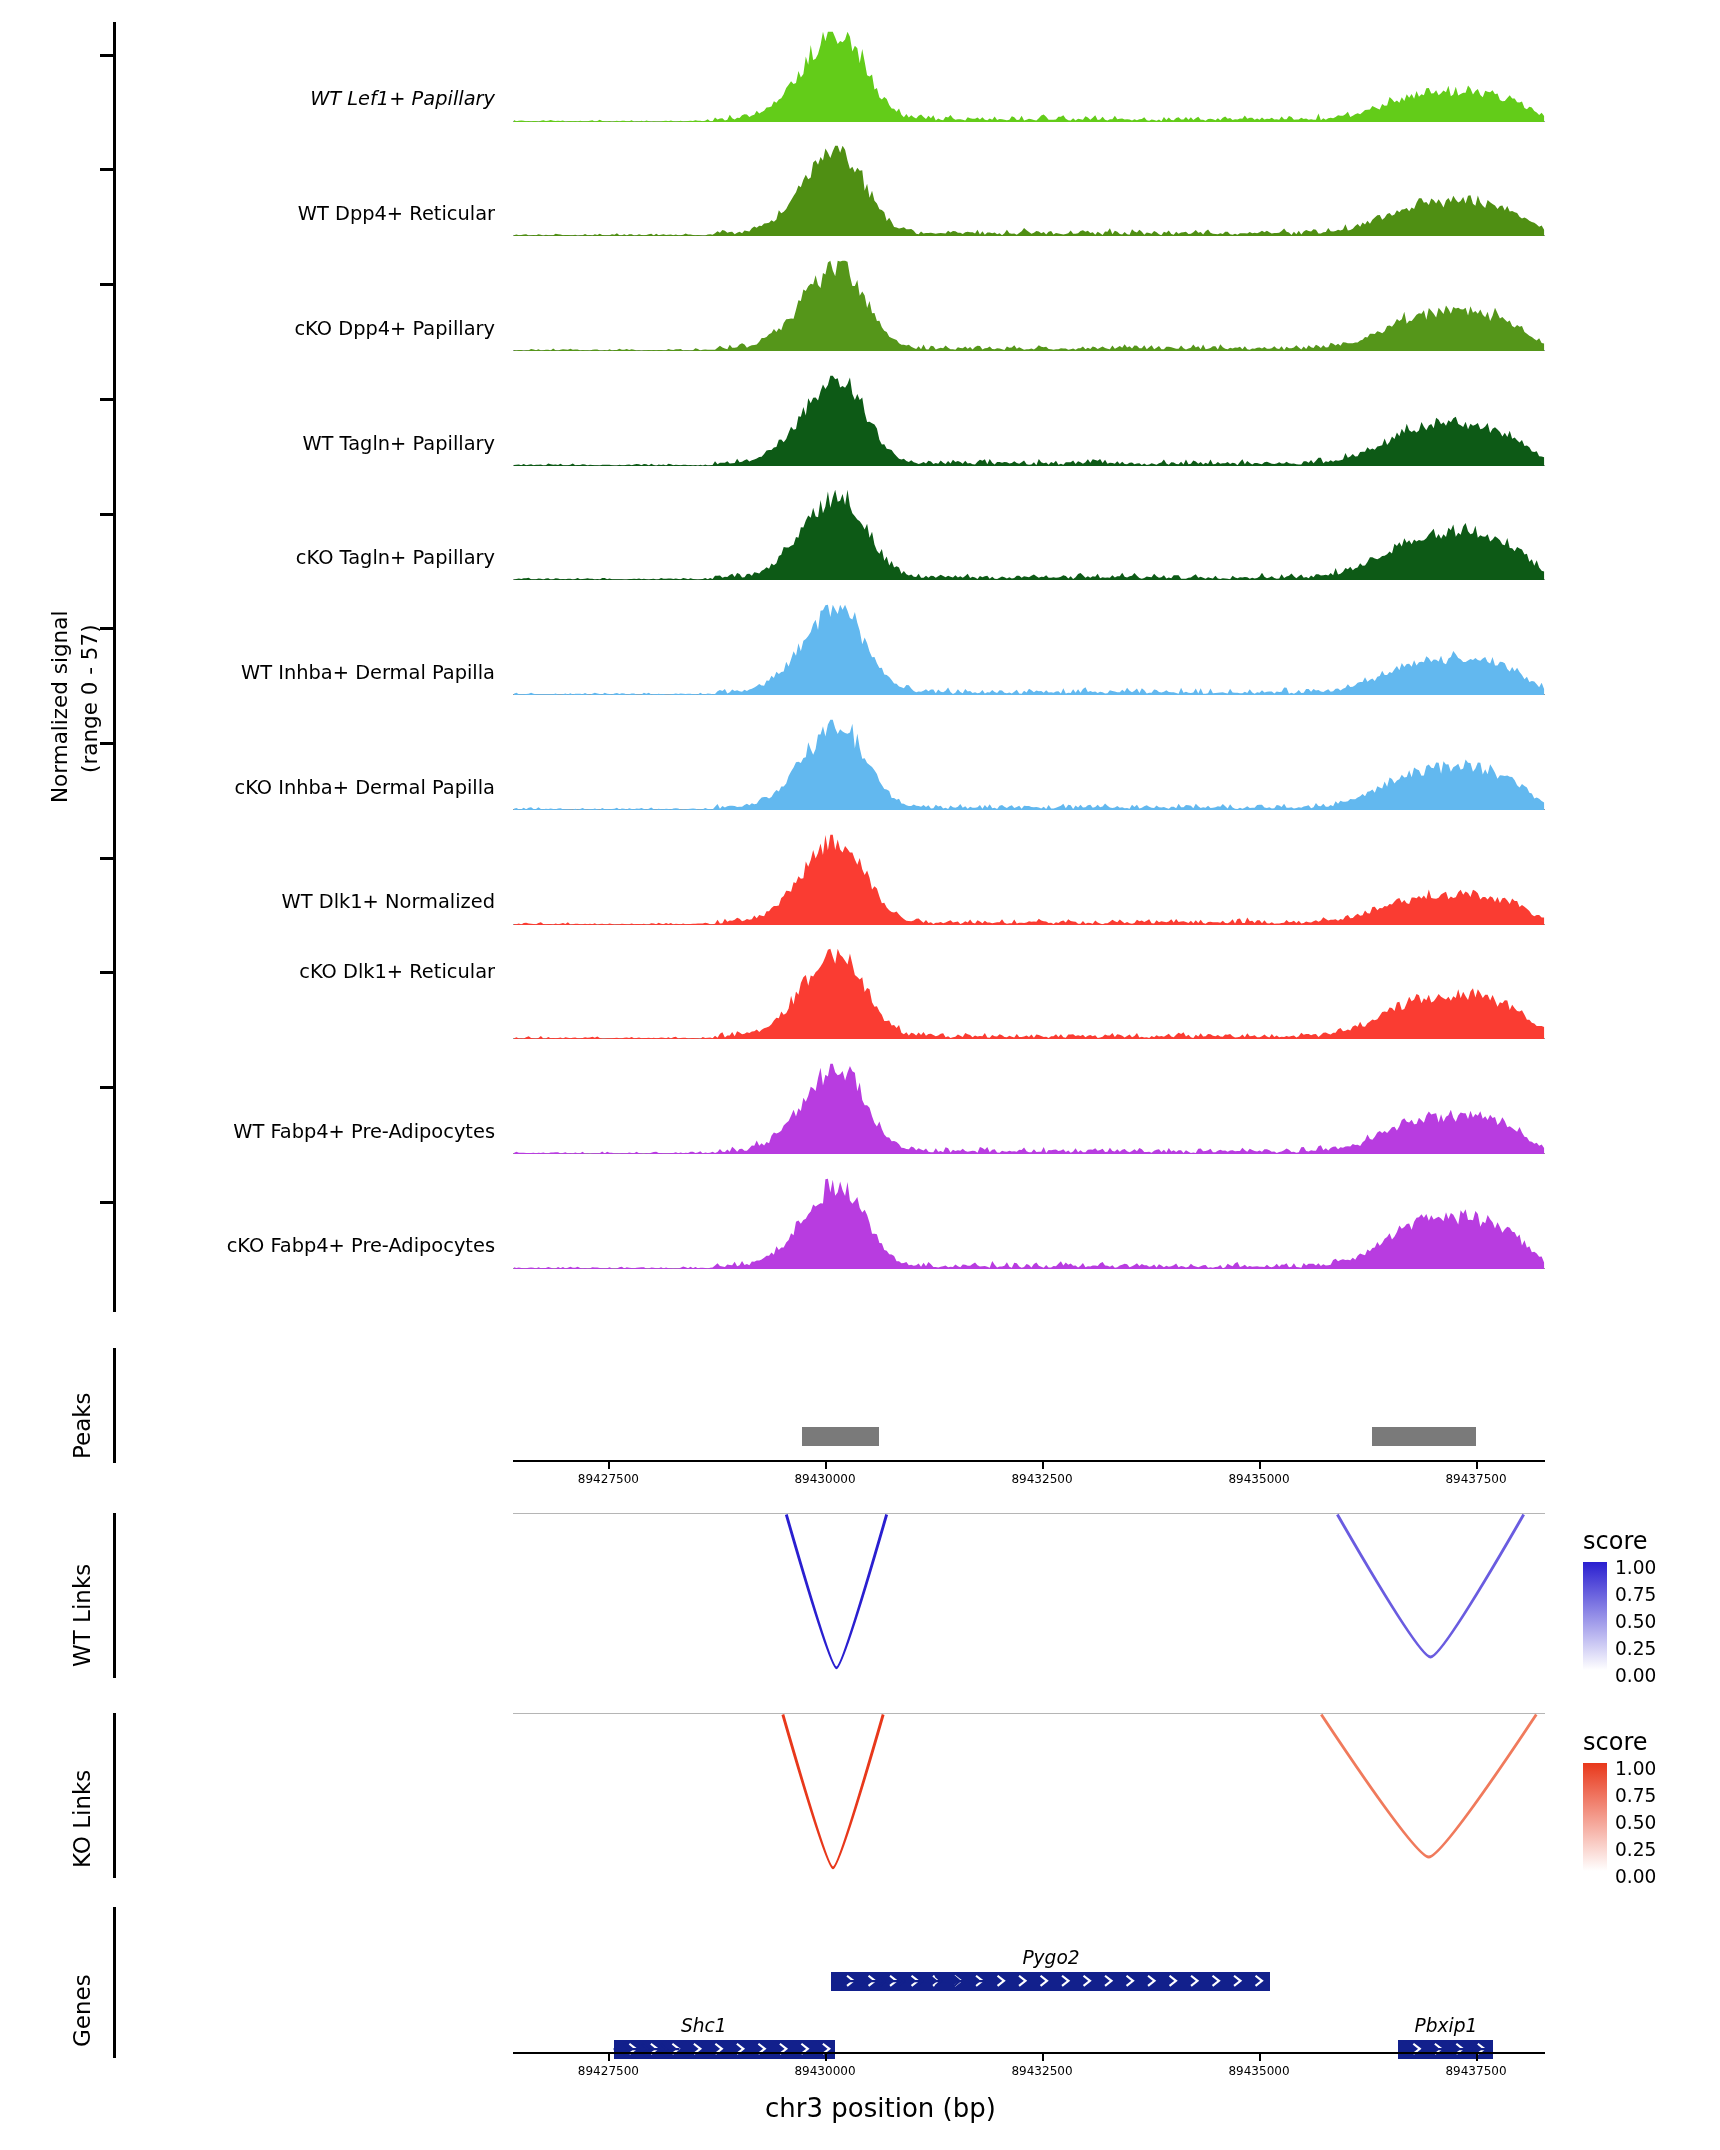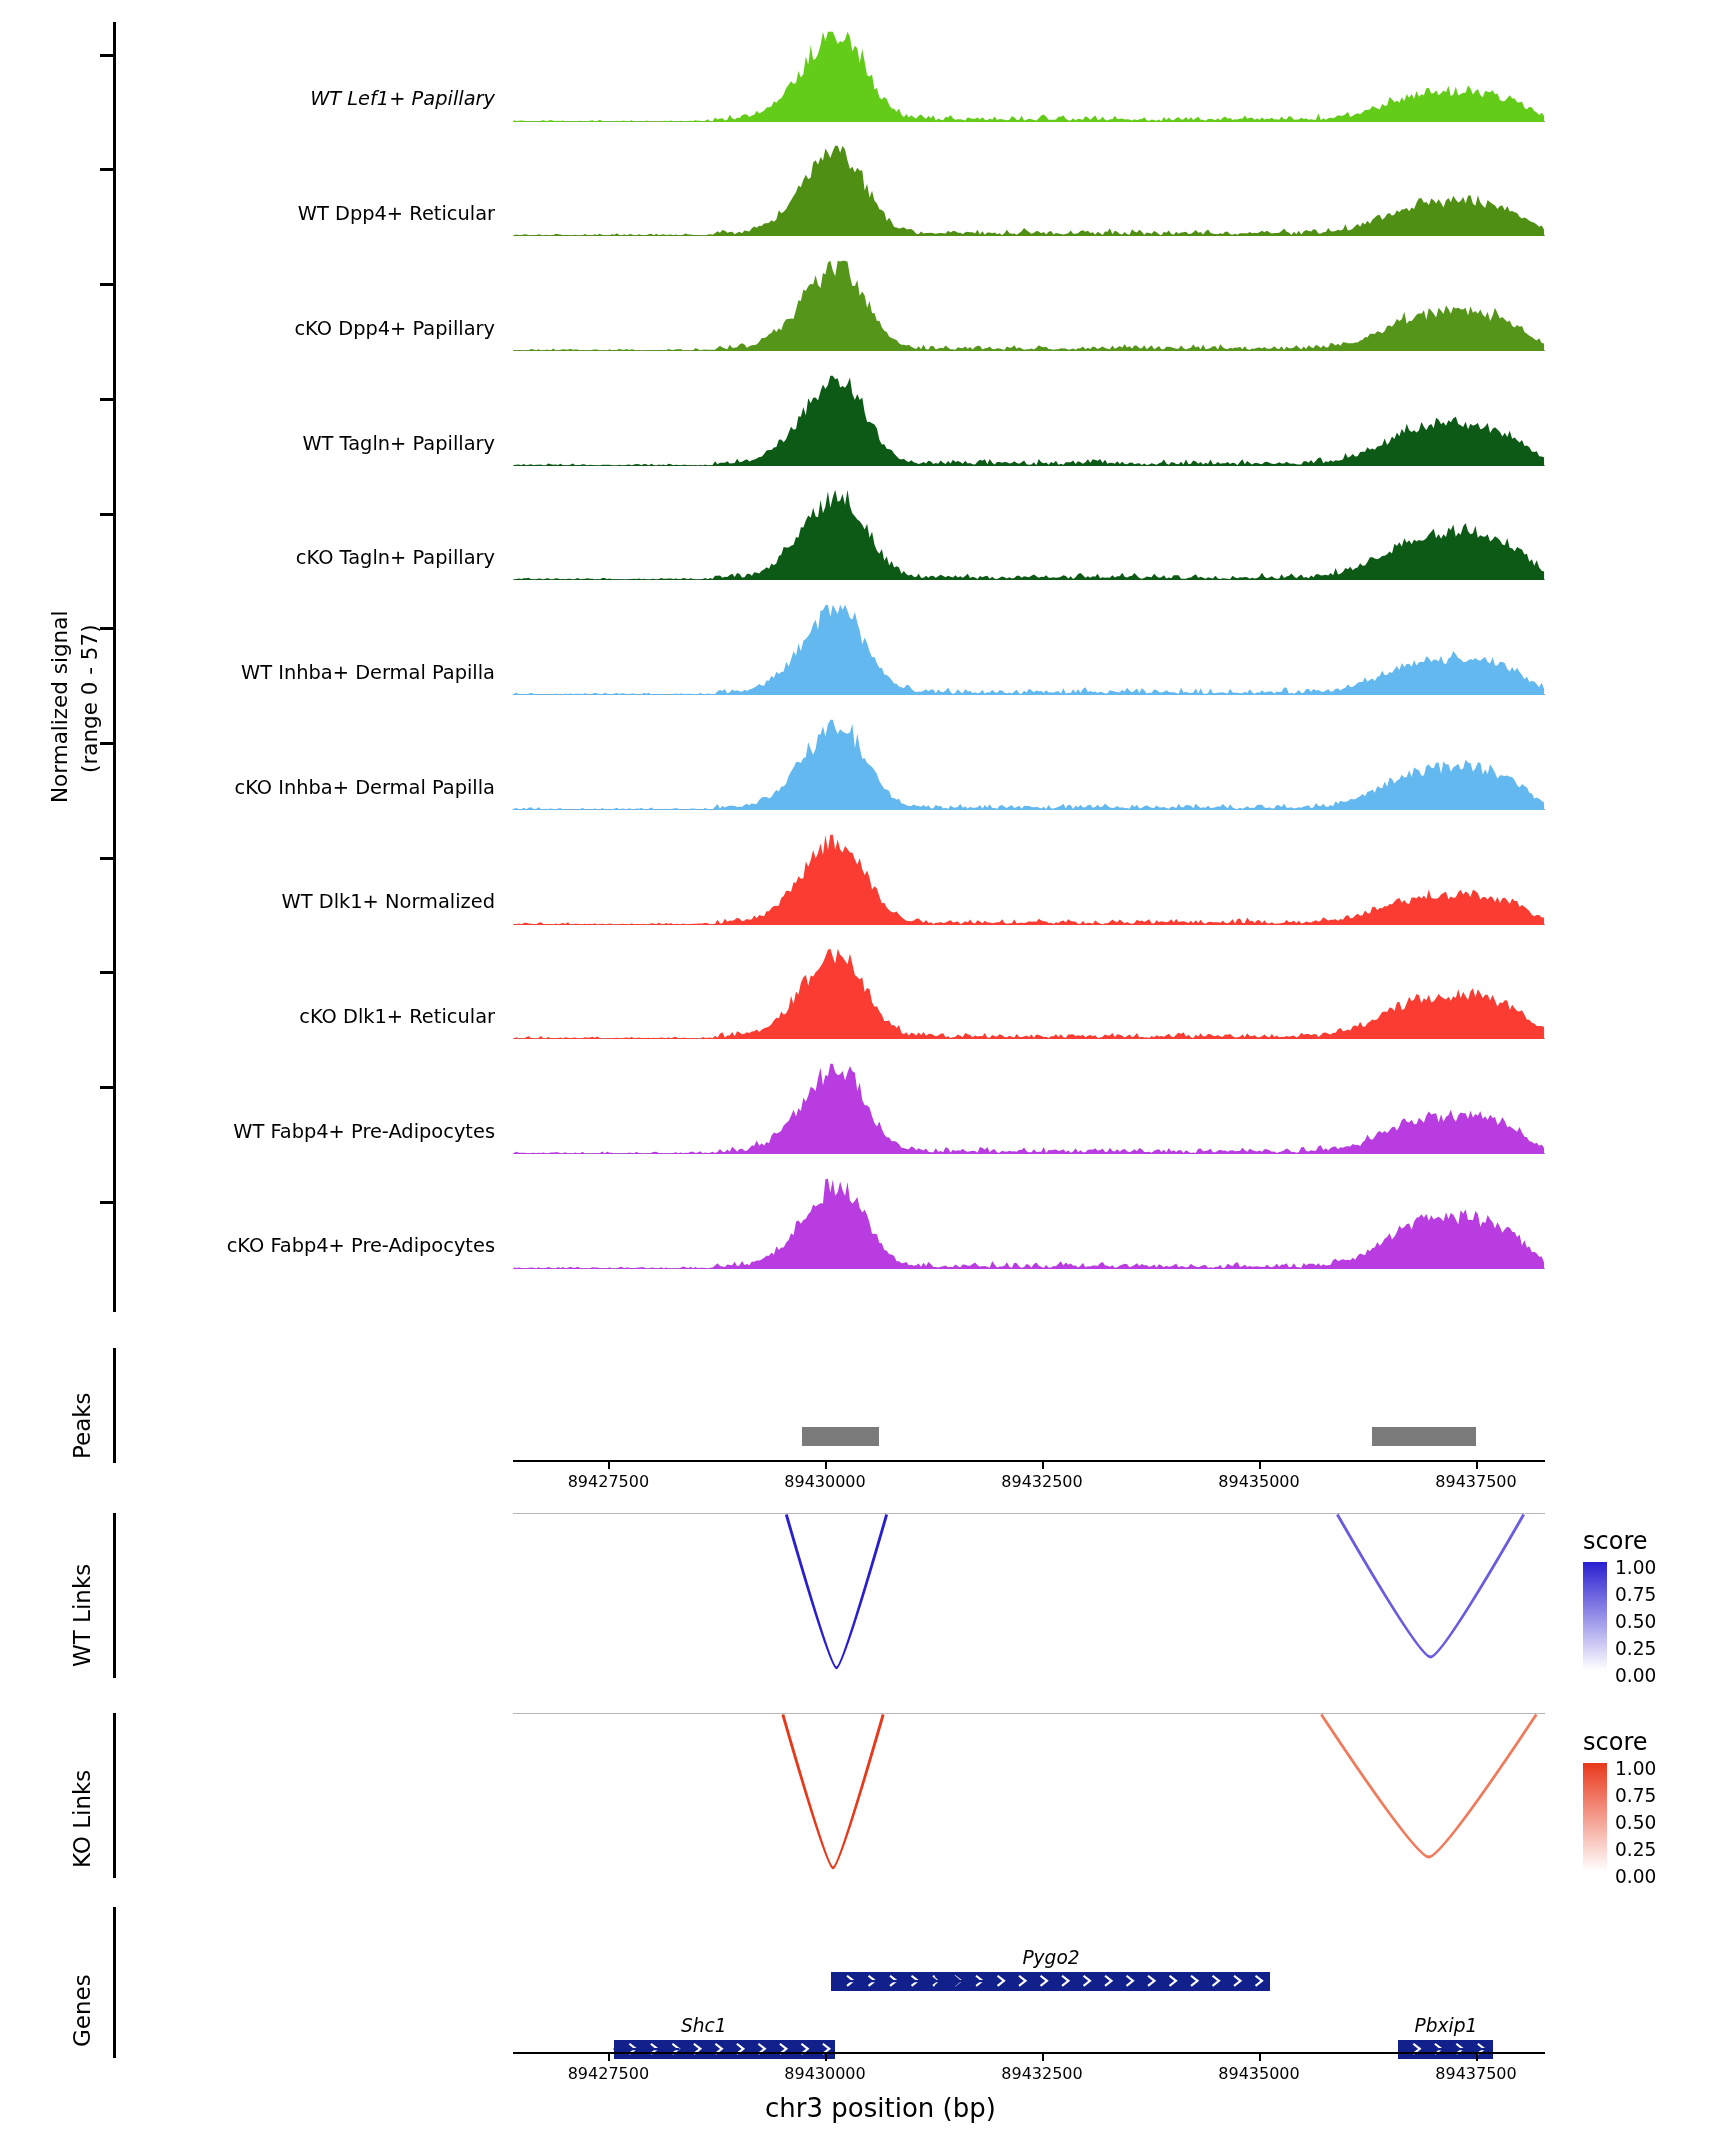--- a/index.html
+++ b/index.html
@@ -41,21 +41,21 @@
   }
   .track svg { position:absolute; left:0; bottom:0; display:block; }
 
   
   .peakbar { position:absolute; height:18.6px; background:#7a7a7a; }
 
   
   .axisline { position:absolute; background:#000; height:2.2px; }
   .axistick { position:absolute; background:#000; width:2.2px; height:8.6px; }
   .axistext {
-    position:absolute; font-size:16px; text-align:center; white-space:nowrap;
+    position:absolute; font-size:12px; text-align:center; white-space:nowrap;
   }
 
   
   .linkpanel { position:absolute; left:513px; width:1032px; }
   .linkpanel .toprule { position:absolute; left:0; top:0; width:100%; height:1.4px; background:#b5b5b5; }
   .linkpanel svg { position:absolute; left:0; top:0; display:block; }
 
   
   .legend { position:absolute; font-size:21.5px; }
   .legend .ltitle { font-size:24px; margin-bottom:7.2px; }
@@ -139,21 +139,21 @@
         </svg>
       </div>
       <div class="label-left" style="left: 122px; width: 373px; top: 890px;">WT Dlk1+ Normalized</div>
       <div class="tick" style="left: 100px; top: 857px; width: 14.3px; height: 2.9px; position: absolute;"></div>
       <div class="track" style="top: 832px; height: 93px;">
         <div class="baseline"></div>
         <svg width="1032" height="93" viewBox="0 0 1440 130">
           <path d="M 0 130 L 0.0 128.7 L 3.4 129.0 L 6.9 127.9 L 10.3 129.2 L 13.7 127.1 L 17.1 126.9 L 20.6 128.0 L 24.0 128.4 L 27.4 128.7 L 30.9 128.8 L 34.3 127.1 L 37.7 126.2 L 41.1 128.5 L 44.6 128.9 L 48.0 128.7 L 51.4 128.5 L 54.9 129.2 L 58.3 128.0 L 61.7 129.1 L 65.1 128.2 L 68.6 127.1 L 72.0 128.6 L 75.4 126.3 L 78.9 129.4 L 82.3 128.8 L 85.7 128.2 L 89.1 128.4 L 92.6 128.8 L 96.0 128.8 L 99.4 128.1 L 102.9 128.9 L 106.3 128.3 L 109.7 129.1 L 113.1 127.7 L 116.6 129.5 L 120.0 128.7 L 123.4 128.1 L 126.9 129.1 L 130.3 128.9 L 133.7 128.0 L 137.1 128.5 L 140.6 129.4 L 144.0 128.9 L 147.4 129.0 L 150.9 128.1 L 154.3 128.5 L 157.7 128.9 L 161.1 128.8 L 164.6 127.8 L 168.0 129.0 L 171.4 128.7 L 174.9 128.5 L 178.3 128.9 L 181.7 128.2 L 185.1 129.3 L 188.6 128.9 L 192.0 127.6 L 195.4 127.9 L 198.9 129.1 L 202.3 127.0 L 205.7 128.2 L 209.1 128.8 L 212.6 127.1 L 216.0 128.7 L 219.4 127.3 L 222.9 129.4 L 226.3 128.4 L 229.7 128.7 L 233.1 129.0 L 236.6 128.0 L 240.0 128.8 L 243.4 128.7 L 246.9 128.7 L 250.3 128.3 L 253.7 128.4 L 257.1 127.9 L 260.6 127.9 L 264.0 128.0 L 267.4 127.0 L 270.9 127.5 L 274.3 128.9 L 277.7 129.1 L 281.1 128.3 L 284.6 122.8 L 288.0 128.0 L 291.4 127.7 L 294.9 121.3 L 298.3 125.4 L 301.7 123.7 L 305.1 123.9 L 308.6 122.8 L 312.0 119.8 L 315.4 121.2 L 318.9 124.8 L 322.3 123.7 L 325.7 121.7 L 329.1 122.7 L 332.6 122.1 L 336.0 116.8 L 339.4 120.4 L 342.9 116.1 L 346.3 117.1 L 349.7 117.9 L 353.1 110.9 L 356.6 110.8 L 360.0 106.2 L 363.4 103.6 L 366.9 103.3 L 370.3 102.9 L 373.7 92.3 L 377.1 89.6 L 380.6 82.2 L 384.0 82.5 L 387.4 83.6 L 390.9 70.4 L 394.3 71.4 L 397.7 61.7 L 401.1 65.5 L 404.6 64.8 L 408.0 41.4 L 411.4 48.5 L 414.9 39.1 L 418.3 25.1 L 421.7 37.0 L 425.1 29.2 L 428.6 16.0 L 432.0 32.2 L 435.4 4.1 L 438.9 25.5 L 442.3 4.0 L 445.7 4.0 L 449.1 25.2 L 452.6 10.6 L 456.0 24.6 L 459.4 28.5 L 462.9 19.7 L 466.3 23.7 L 469.7 28.5 L 473.1 28.8 L 476.6 38.5 L 480.0 45.9 L 483.4 36.5 L 486.9 52.1 L 490.3 60.1 L 493.7 53.8 L 497.1 63.9 L 500.6 80.5 L 504.0 75.8 L 507.4 78.9 L 510.9 90.0 L 514.3 99.5 L 517.7 98.9 L 521.1 105.5 L 524.6 109.3 L 528.0 111.9 L 531.4 112.7 L 534.9 111.2 L 538.3 115.4 L 541.7 118.9 L 545.1 121.6 L 548.6 124.1 L 552.0 124.3 L 555.4 124.9 L 558.9 123.8 L 562.3 121.1 L 565.7 120.9 L 569.1 124.2 L 572.6 126.9 L 576.0 123.1 L 579.4 127.2 L 582.9 126.1 L 586.3 128.5 L 589.7 126.8 L 593.1 126.7 L 596.6 125.8 L 600.0 127.7 L 603.4 126.4 L 606.9 124.9 L 610.3 123.5 L 613.7 126.6 L 617.1 125.9 L 620.6 125.2 L 624.0 128.6 L 627.4 127.1 L 630.9 124.6 L 634.3 126.5 L 637.7 122.4 L 641.1 127.0 L 644.6 127.9 L 648.0 123.5 L 651.4 125.2 L 654.9 127.4 L 658.3 124.0 L 661.7 126.4 L 665.1 126.4 L 668.6 127.7 L 672.0 126.8 L 675.4 126.3 L 678.9 126.3 L 682.3 122.1 L 685.7 127.0 L 689.1 128.1 L 692.6 127.7 L 696.0 127.6 L 699.4 122.3 L 702.9 127.9 L 706.3 126.9 L 709.7 126.7 L 713.1 127.3 L 716.6 126.6 L 720.0 124.7 L 723.4 125.5 L 726.9 125.0 L 730.3 125.3 L 733.7 121.3 L 737.1 123.6 L 740.6 124.6 L 744.0 125.0 L 747.4 127.3 L 750.9 126.9 L 754.3 128.5 L 757.7 126.1 L 761.1 127.3 L 764.6 124.9 L 768.0 123.8 L 771.4 126.5 L 774.9 121.8 L 778.3 124.3 L 781.7 125.0 L 785.1 125.6 L 788.6 128.4 L 792.0 128.2 L 795.4 124.4 L 798.9 128.1 L 802.3 126.8 L 805.7 127.1 L 809.1 128.3 L 812.6 123.7 L 816.0 126.6 L 819.4 127.8 L 822.9 128.8 L 826.3 127.7 L 829.7 127.6 L 833.1 125.6 L 836.6 122.6 L 840.0 124.9 L 843.4 126.2 L 846.9 122.4 L 850.3 125.1 L 853.7 127.5 L 857.1 125.8 L 860.6 127.7 L 864.0 128.4 L 867.4 127.3 L 870.9 122.7 L 874.3 124.9 L 877.7 123.8 L 881.1 125.9 L 884.6 123.9 L 888.0 122.1 L 891.4 127.5 L 894.9 128.0 L 898.3 123.4 L 901.7 126.2 L 905.1 124.7 L 908.6 125.6 L 912.0 126.1 L 915.4 125.0 L 918.9 122.0 L 922.3 126.6 L 925.7 121.7 L 929.1 125.7 L 932.6 125.0 L 936.0 124.9 L 939.4 125.9 L 942.9 127.1 L 946.3 124.0 L 949.7 127.7 L 953.1 123.2 L 956.6 127.2 L 960.0 122.6 L 963.4 127.2 L 966.9 128.2 L 970.3 125.8 L 973.7 125.4 L 977.1 126.3 L 980.6 126.1 L 984.0 126.2 L 987.4 126.8 L 990.9 124.2 L 994.3 127.2 L 997.7 127.5 L 1001.1 125.7 L 1004.6 122.1 L 1008.0 127.9 L 1011.4 121.6 L 1014.9 120.9 L 1018.3 127.1 L 1021.7 127.2 L 1025.1 119.6 L 1028.6 124.7 L 1032.0 124.2 L 1035.4 127.3 L 1038.9 123.4 L 1042.3 123.2 L 1045.7 127.5 L 1049.1 123.2 L 1052.6 127.7 L 1056.0 128.0 L 1059.4 126.0 L 1062.9 128.1 L 1066.3 127.8 L 1069.7 128.0 L 1073.1 127.2 L 1076.6 126.8 L 1080.0 122.9 L 1083.4 126.2 L 1086.9 125.8 L 1090.3 124.1 L 1093.7 127.1 L 1097.1 124.2 L 1100.6 127.9 L 1104.0 127.3 L 1107.4 125.2 L 1110.9 126.0 L 1114.3 126.5 L 1117.7 124.7 L 1121.1 123.3 L 1124.6 125.3 L 1128.0 123.8 L 1131.4 119.1 L 1134.9 121.5 L 1138.3 123.7 L 1141.7 122.5 L 1145.1 122.7 L 1148.6 121.8 L 1152.0 124.2 L 1155.4 121.6 L 1158.9 122.5 L 1162.3 117.7 L 1165.7 116.0 L 1169.1 120.4 L 1172.6 120.3 L 1176.0 116.6 L 1179.4 114.1 L 1182.9 117.2 L 1186.3 116.4 L 1189.7 109.7 L 1193.1 113.7 L 1196.6 113.9 L 1200.0 105.0 L 1203.4 104.5 L 1206.9 109.3 L 1210.3 106.2 L 1213.7 106.7 L 1217.1 103.6 L 1220.6 104.3 L 1224.0 100.5 L 1227.4 101.3 L 1230.9 97.3 L 1234.3 93.5 L 1237.7 92.2 L 1241.1 99.0 L 1244.6 95.2 L 1248.0 99.7 L 1251.4 100.5 L 1254.9 91.7 L 1258.3 91.5 L 1261.7 92.6 L 1265.1 89.6 L 1268.6 93.1 L 1272.0 88.6 L 1275.4 93.5 L 1278.9 80.4 L 1282.3 92.1 L 1285.7 93.1 L 1289.1 93.4 L 1292.6 91.9 L 1296.0 87.3 L 1299.4 85.4 L 1302.9 83.5 L 1306.3 94.1 L 1309.7 90.3 L 1313.1 92.4 L 1316.6 91.3 L 1320.0 84.3 L 1323.4 80.7 L 1326.9 87.6 L 1330.3 83.0 L 1333.7 85.3 L 1337.1 90.7 L 1340.6 80.8 L 1344.0 82.4 L 1347.4 85.6 L 1350.9 94.3 L 1354.3 90.8 L 1357.7 90.9 L 1361.1 94.2 L 1364.6 89.8 L 1368.0 91.7 L 1371.4 97.8 L 1374.9 90.9 L 1378.3 99.2 L 1381.7 92.6 L 1385.1 92.0 L 1388.6 95.6 L 1392.0 100.5 L 1395.4 93.0 L 1398.9 96.4 L 1402.3 96.5 L 1405.7 104.8 L 1409.1 101.9 L 1412.6 104.5 L 1416.0 107.3 L 1419.4 110.5 L 1422.9 115.7 L 1426.3 117.6 L 1429.7 116.1 L 1433.1 116.1 L 1436.6 119.5 L 1440.0 119.5 L 1440 130 Z" fill="#fa3c32"></path>
         </svg>
       </div>
-      <div class="label-left" style="left: 122px; width: 373px; top: 1005px;">cKO Dlk1+ Reticular</div>
+      <div class="label-left" style="left: 122px; width: 373px; top: 960px;">cKO Dlk1+ Reticular</div>
       <div class="tick" style="left: 100px; top: 971px; width: 14.3px; height: 2.9px; position: absolute;"></div>
       <div class="track" style="top: 946px; height: 93px;">
         <div class="baseline"></div>
         <svg width="1032" height="93" viewBox="0 0 1440 130">
           <path d="M 0 130 L 0.0 129.4 L 3.4 127.4 L 6.9 129.4 L 10.3 129.0 L 13.7 129.3 L 17.1 127.7 L 20.6 126.2 L 24.0 128.5 L 27.4 128.9 L 30.9 129.2 L 34.3 128.5 L 37.7 125.9 L 41.1 129.4 L 44.6 129.2 L 48.0 127.1 L 51.4 129.1 L 54.9 128.7 L 58.3 128.8 L 61.7 128.5 L 65.1 127.9 L 68.6 129.4 L 72.0 127.7 L 75.4 128.4 L 78.9 128.8 L 82.3 128.2 L 85.7 127.8 L 89.1 129.0 L 92.6 129.0 L 96.0 128.5 L 99.4 127.7 L 102.9 128.1 L 106.3 127.9 L 109.7 127.0 L 113.1 128.4 L 116.6 126.5 L 120.0 128.5 L 123.4 129.3 L 126.9 129.4 L 130.3 129.0 L 133.7 128.9 L 137.1 129.0 L 140.6 128.7 L 144.0 128.3 L 147.4 129.1 L 150.9 129.0 L 154.3 128.3 L 157.7 127.8 L 161.1 128.7 L 164.6 127.1 L 168.0 128.9 L 171.4 128.5 L 174.9 127.8 L 178.3 129.1 L 181.7 128.6 L 185.1 128.7 L 188.6 128.3 L 192.0 129.0 L 195.4 128.2 L 198.9 128.9 L 202.3 128.5 L 205.7 127.8 L 209.1 128.1 L 212.6 129.0 L 216.0 127.7 L 219.4 129.2 L 222.9 127.5 L 226.3 126.9 L 229.7 129.3 L 233.1 128.7 L 236.6 128.3 L 240.0 128.3 L 243.4 129.2 L 246.9 128.9 L 250.3 128.5 L 253.7 128.9 L 257.1 128.8 L 260.6 129.5 L 264.0 127.3 L 267.4 128.5 L 270.9 128.4 L 274.3 127.9 L 277.7 129.1 L 281.1 125.4 L 284.6 128.1 L 288.0 122.6 L 291.4 120.4 L 294.9 128.0 L 298.3 125.2 L 301.7 125.2 L 305.1 120.3 L 308.6 126.2 L 312.0 119.3 L 315.4 121.0 L 318.9 123.5 L 322.3 122.6 L 325.7 120.7 L 329.1 121.5 L 332.6 119.4 L 336.0 119.3 L 339.4 116.8 L 342.9 120.1 L 346.3 116.9 L 349.7 115.0 L 353.1 113.9 L 356.6 112.7 L 360.0 109.5 L 363.4 104.2 L 366.9 100.3 L 370.3 101.1 L 373.7 91.4 L 377.1 96.2 L 380.6 94.1 L 384.0 87.3 L 387.4 69.5 L 390.9 81.8 L 394.3 63.6 L 397.7 68.1 L 401.1 51.6 L 404.6 43.7 L 408.0 40.6 L 411.4 55.5 L 414.9 41.2 L 418.3 42.5 L 421.7 36.8 L 425.1 33.7 L 428.6 28.7 L 432.0 23.0 L 435.4 15.1 L 438.9 5.3 L 442.3 4.0 L 445.7 15.0 L 449.1 24.9 L 452.6 4.0 L 456.0 12.1 L 459.4 15.3 L 462.9 20.6 L 466.3 25.7 L 469.7 10.5 L 473.1 25.0 L 476.6 40.7 L 480.0 43.4 L 483.4 47.0 L 486.9 43.8 L 490.3 64.2 L 493.7 58.7 L 497.1 60.4 L 500.6 78.8 L 504.0 84.9 L 507.4 84.3 L 510.9 91.7 L 514.3 96.1 L 517.7 105.0 L 521.1 104.8 L 524.6 104.1 L 528.0 111.3 L 531.4 110.4 L 534.9 114.7 L 538.3 110.6 L 541.7 121.1 L 545.1 123.2 L 548.6 120.7 L 552.0 125.2 L 555.4 121.1 L 558.9 122.3 L 562.3 125.2 L 565.7 120.8 L 569.1 124.4 L 572.6 120.3 L 576.0 125.5 L 579.4 123.0 L 582.9 122.8 L 586.3 124.5 L 589.7 126.2 L 593.1 125.0 L 596.6 122.7 L 600.0 122.1 L 603.4 127.6 L 606.9 126.3 L 610.3 128.6 L 613.7 127.6 L 617.1 126.7 L 620.6 123.7 L 624.0 125.4 L 627.4 127.3 L 630.9 121.5 L 634.3 123.5 L 637.7 124.5 L 641.1 127.5 L 644.6 125.1 L 648.0 126.5 L 651.4 125.9 L 654.9 126.3 L 658.3 121.6 L 661.7 127.9 L 665.1 128.1 L 668.6 124.3 L 672.0 126.1 L 675.4 126.5 L 678.9 123.5 L 682.3 124.9 L 685.7 127.1 L 689.1 127.5 L 692.6 125.6 L 696.0 126.9 L 699.4 128.0 L 702.9 122.9 L 706.3 127.2 L 709.7 127.1 L 713.1 126.4 L 716.6 125.1 L 720.0 127.1 L 723.4 123.6 L 726.9 128.2 L 730.3 123.8 L 733.7 124.3 L 737.1 125.8 L 740.6 127.1 L 744.0 126.9 L 747.4 128.5 L 750.9 126.1 L 754.3 126.2 L 757.7 123.4 L 761.1 127.1 L 764.6 123.2 L 768.0 127.6 L 771.4 128.1 L 774.9 123.6 L 778.3 123.6 L 781.7 123.5 L 785.1 125.8 L 788.6 124.7 L 792.0 125.7 L 795.4 124.0 L 798.9 127.6 L 802.3 125.3 L 805.7 124.3 L 809.1 126.1 L 812.6 124.9 L 816.0 128.5 L 819.4 127.8 L 822.9 127.0 L 826.3 123.8 L 829.7 125.1 L 833.1 125.1 L 836.6 121.5 L 840.0 127.3 L 843.4 123.5 L 846.9 124.1 L 850.3 125.4 L 853.7 127.8 L 857.1 125.9 L 860.6 123.7 L 864.0 127.7 L 867.4 125.7 L 870.9 121.5 L 874.3 127.8 L 877.7 126.8 L 881.1 127.9 L 884.6 127.4 L 888.0 128.6 L 891.4 125.7 L 894.9 127.5 L 898.3 124.7 L 901.7 126.4 L 905.1 125.7 L 908.6 126.7 L 912.0 124.7 L 915.4 122.6 L 918.9 126.4 L 922.3 127.4 L 925.7 123.9 L 929.1 121.1 L 932.6 123.0 L 936.0 120.5 L 939.4 126.6 L 942.9 124.1 L 946.3 127.7 L 949.7 128.5 L 953.1 124.0 L 956.6 126.4 L 960.0 121.8 L 963.4 126.5 L 966.9 126.2 L 970.3 122.9 L 973.7 123.4 L 977.1 125.4 L 980.6 126.1 L 984.0 124.5 L 987.4 126.4 L 990.9 126.9 L 994.3 123.8 L 997.7 124.1 L 1001.1 122.9 L 1004.6 126.1 L 1008.0 127.9 L 1011.4 127.5 L 1014.9 127.0 L 1018.3 123.7 L 1021.7 127.7 L 1025.1 122.0 L 1028.6 126.1 L 1032.0 125.9 L 1035.4 124.8 L 1038.9 127.4 L 1042.3 127.4 L 1045.7 126.3 L 1049.1 123.7 L 1052.6 126.5 L 1056.0 127.8 L 1059.4 123.0 L 1062.9 127.2 L 1066.3 125.1 L 1069.7 127.7 L 1073.1 127.0 L 1076.6 127.2 L 1080.0 125.9 L 1083.4 126.8 L 1086.9 125.7 L 1090.3 125.2 L 1093.7 128.0 L 1097.1 126.1 L 1100.6 121.4 L 1104.0 123.9 L 1107.4 122.9 L 1110.9 123.1 L 1114.3 124.7 L 1117.7 123.4 L 1121.1 123.0 L 1124.6 127.2 L 1128.0 124.4 L 1131.4 121.3 L 1134.9 120.8 L 1138.3 122.8 L 1141.7 123.8 L 1145.1 121.4 L 1148.6 121.4 L 1152.0 116.5 L 1155.4 114.5 L 1158.9 119.2 L 1162.3 118.6 L 1165.7 116.7 L 1169.1 118.0 L 1172.6 112.6 L 1176.0 110.8 L 1179.4 113.0 L 1182.9 105.8 L 1186.3 112.4 L 1189.7 112.9 L 1193.1 108.0 L 1196.6 105.6 L 1200.0 102.9 L 1203.4 103.9 L 1206.9 102.4 L 1210.3 97.5 L 1213.7 92.2 L 1217.1 91.4 L 1220.6 92.3 L 1224.0 85.8 L 1227.4 86.5 L 1230.9 90.8 L 1234.3 78.9 L 1237.7 77.9 L 1241.1 89.5 L 1244.6 87.9 L 1248.0 80.2 L 1251.4 70.9 L 1254.9 77.1 L 1258.3 74.8 L 1261.7 67.1 L 1265.1 68.8 L 1268.6 80.0 L 1272.0 73.1 L 1275.4 76.0 L 1278.9 68.2 L 1282.3 78.9 L 1285.7 77.2 L 1289.1 72.6 L 1292.6 67.2 L 1296.0 70.9 L 1299.4 72.9 L 1302.9 74.7 L 1306.3 71.1 L 1309.7 76.4 L 1313.1 70.4 L 1316.6 72.8 L 1320.0 60.6 L 1323.4 72.9 L 1326.9 63.8 L 1330.3 70.3 L 1333.7 75.5 L 1337.1 63.5 L 1340.6 58.9 L 1344.0 72.0 L 1347.4 60.5 L 1350.9 66.0 L 1354.3 72.8 L 1357.7 68.3 L 1361.1 68.1 L 1364.6 76.3 L 1368.0 68.4 L 1371.4 76.3 L 1374.9 85.0 L 1378.3 78.8 L 1381.7 80.1 L 1385.1 75.9 L 1388.6 76.1 L 1392.0 89.3 L 1395.4 82.2 L 1398.9 87.1 L 1402.3 90.7 L 1405.7 91.5 L 1409.1 89.7 L 1412.6 96.0 L 1416.0 103.0 L 1419.4 103.2 L 1422.9 107.2 L 1426.3 108.4 L 1429.7 111.8 L 1433.1 111.8 L 1436.6 111.7 L 1440.0 113.2 L 1440 130 Z" fill="#fa3c32"></path>
         </svg>
       </div>
       <div class="label-left" style="left: 122px; width: 373px; top: 1120px;">WT Fabp4+ Pre-Adipocytes</div>
       <div class="tick" style="left: 100px; top: 1086px; width: 14.3px; height: 2.9px; position: absolute;"></div>
       <div class="track" style="top: 1061px; height: 93px;">

